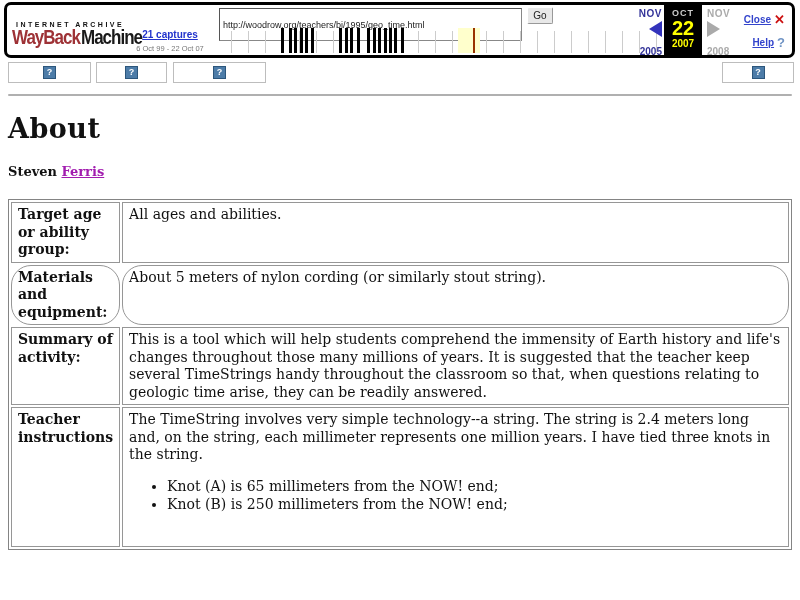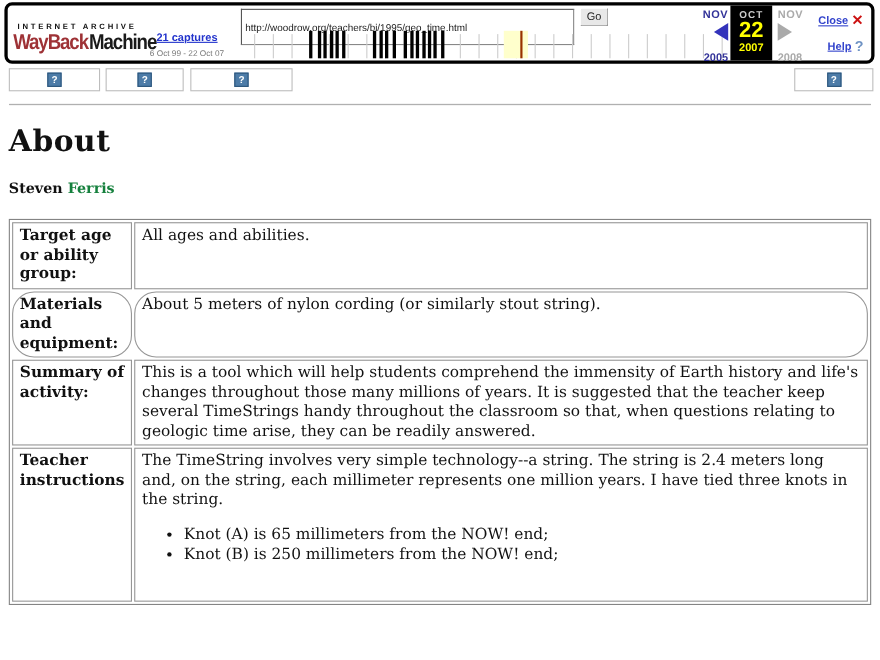--- a/index.html
+++ b/index.html
@@ -74,21 +74,21 @@
   .bb4 { left: 722px; width: 72px; }
 
   .page-rule { position: absolute; left: 8px; top: 94px; width: 784px; height: 0;
     border-top: 2px solid #b0b0b0; border-radius: 2px; }
 
   
   .content { position: absolute; left: 0; top: 96px; width: 800px; }
   h1.page-title { font-size: 27px; font-weight: bold; margin: 17px 8px 0 8px; letter-spacing: 0.5px; }
   h2.page-subtitle { font-size: 20px; font-weight: bold; margin: 22px 8px 0 8px; }
   .author-line { font-size: 13px; font-weight: bold; margin: 20px 8px 0 8px; }
-  .author-line a { color: #15803d; cursor: pointer; }
+  .author-line a { color: #a21caf; text-decoration: underline; cursor: pointer; }
 
   table.lesson-table { margin: 20px 8px 0 8px; width: 784px; border-collapse: separate; border-spacing: 2px;
     border: 1px solid #848484; }
   table.lesson-table td { border: 1px solid #969696; vertical-align: top; padding: 3px 6px; font-size: 14px; line-height: 1.25; }
   td.label-cell { width: 100px; font-weight: bold; }
   td.value-cell ul { margin: 14px 0 4px 38px; }
   td.value-cell li { margin: 1px 0; }
   .r1 .label-cell, .r1 .value-cell { height: 58px; }
   .r2 .label-cell, .r2 .value-cell { height: 38px; }
   .r3 .label-cell, .r3 .value-cell { height: 57px; border-radius: 20px; }

